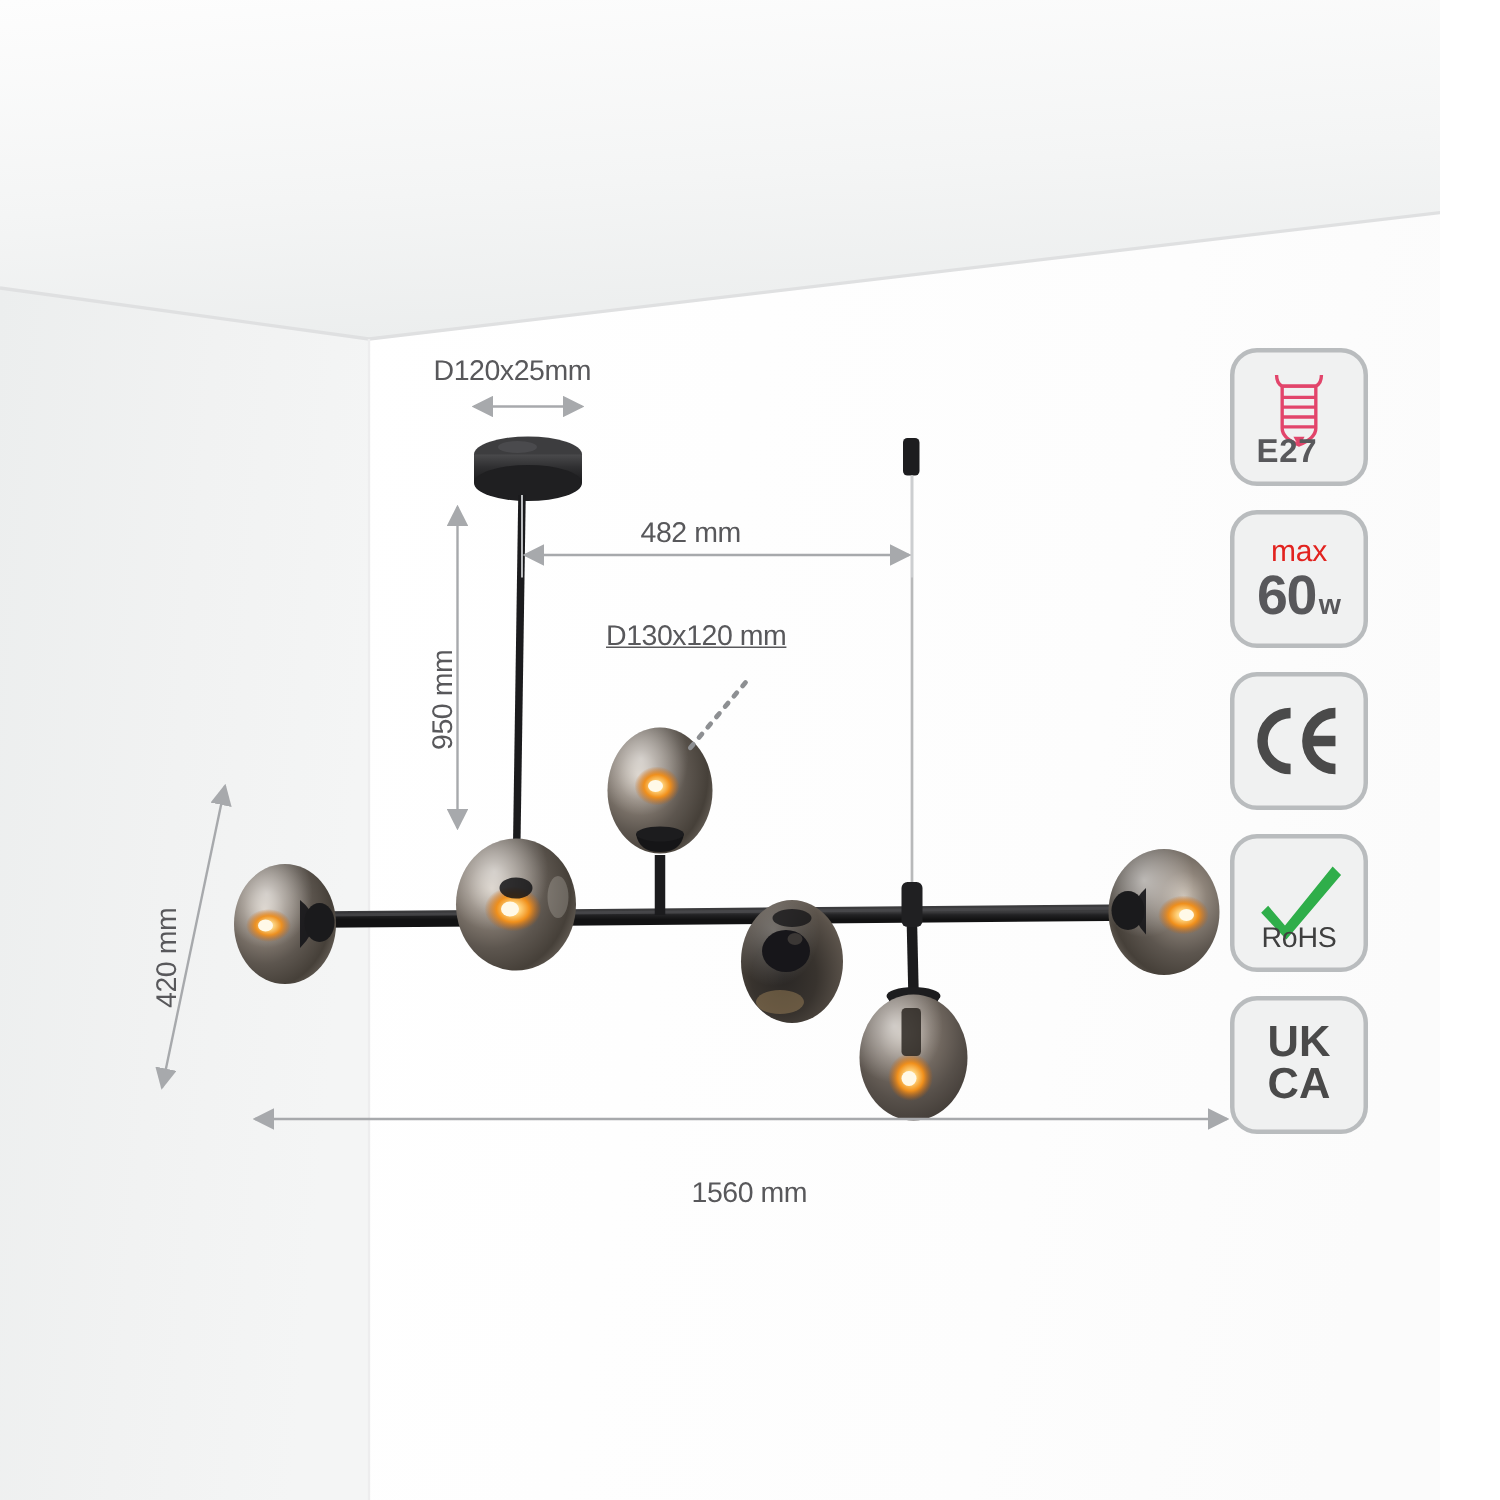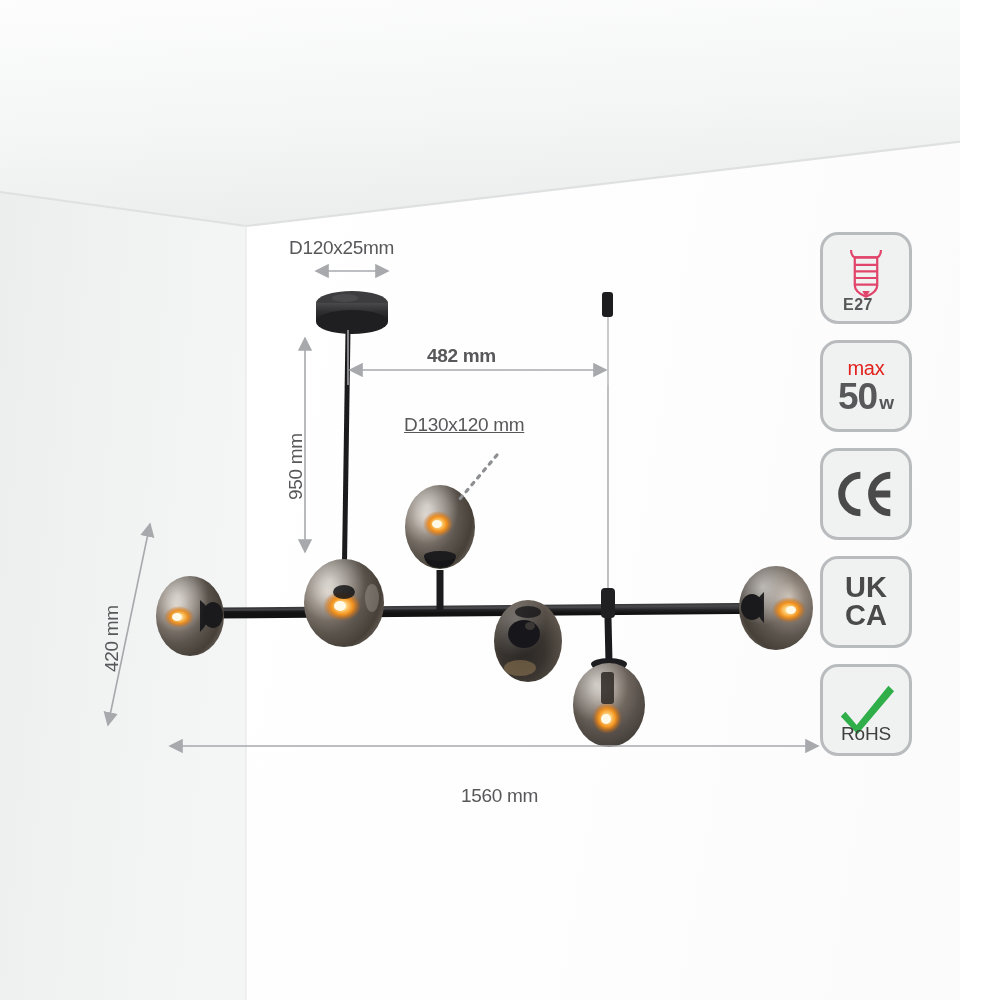--- a/index.html
+++ b/index.html
@@ -74,21 +74,21 @@
   .badge-text {
     font-family: "Liberation Sans", sans-serif;
     font-weight: bold;
     color: #58585b;
   }
   .e27-label {
     position: absolute;
     bottom: 7px;
     left: 0; right: 16px;
     text-align: center;
-    font-size: 16px;
+    font-size: 22px;
     letter-spacing: 0.5px;
   }
   .max-word {
     color: #e2231f;
     font-size: 20px;
     font-weight: normal;
     line-height: 1;
     letter-spacing: -0.2px;
   }
   .watt-line {
@@ -320,21 +320,21 @@
 
     <line x1="305" y1="338" x2="305" y2="552" stroke="#a7a9ac" stroke-width="1.6" marker-start="url(#arrL)" marker-end="url(#arrR)"></line>
 
     <line x1="150" y1="524" x2="108" y2="725" stroke="#a7a9ac" stroke-width="1.6" marker-start="url(#arrL)" marker-end="url(#arrR)"></line>
 
     <line x1="170" y1="746" x2="818" y2="746" stroke="#a7a9ac" stroke-width="1.6" marker-start="url(#arrL)" marker-end="url(#arrR)"></line>
   </svg>
 
   <div class="dim-label" style="left:289px; top:237px;">D120x25mm</div>
 
-  <div class="dim-label" style="left:427px; top:345px;font-weight:bold;">482 mm</div>
+  <div class="dim-label" style="left:427px; top:345px;">482 mm</div>
 
   <div class="dim-label" style="left:404px; top:414px;text-decoration:underline;">D130x120 mm</div>
 
   <div class="dim-label vert" style="left:285px; top:500px;">950 mm</div>
 
   <div class="dim-label vert" style="left:101px; top:672px;">420 mm</div>
 
   <div class="dim-label" style="left:461px; top:785px;">1560 mm</div>
 
   <div id="badges">
@@ -351,44 +351,44 @@
         </g>
         <path d="M 42 60 h 8 l -4 7 z" fill="#e2456b"></path>
       </svg>
       <div class="badge-text e27-label">E27</div>
     </div>
 
     <div class="badge">
       <div style="text-align:center;">
         <div class="badge-text max-word">max</div>
         <div class="watt-line">
-          <span class="badge-text watt-num">50</span>
+          <span class="badge-text watt-num">60</span>
           <span class="badge-text watt-unit">w</span>
         </div>
       </div>
     </div>
 
     <div class="badge">
       <svg width="92" height="92" viewBox="0 0 92 92">
         <g fill="none" stroke="#4a4a4a" stroke-width="7.5" stroke-linecap="butt">
           <path d="M 40 26 a 20 20 0 1 0 0 40"></path>
           <path d="M 72 26 a 20 20 0 1 0 0 40"></path>
           <line x1="55" y1="46" x2="72" y2="46"></line>
         </g>
       </svg>
     </div>
 
     <div class="badge">
+      <svg width="92" height="92" viewBox="0 0 92 92">
+        <path d="M 24 48 L 36 62 L 70 20 L 76 26 L 37 72 L 19 53 Z" fill="#2fae4a"></path>
+      </svg>
+      <div class="badge-text rohs-label">RoHS</div>
+    </div>
+
+    <div class="badge">
       <div>
         <div class="badge-text ukca-text">UK</div>
         <div class="badge-text ukca-text">CA</div>
       </div>
     </div>
 
-    <div class="badge">
-      <svg width="92" height="92" viewBox="0 0 92 92">
-        <path d="M 24 48 L 36 62 L 70 20 L 76 26 L 37 72 L 19 53 Z" fill="#2fae4a"></path>
-      </svg>
-      <div class="badge-text rohs-label">RoHS</div>
-    </div>
-
   </div>
 </div>
 
 </body></html>

